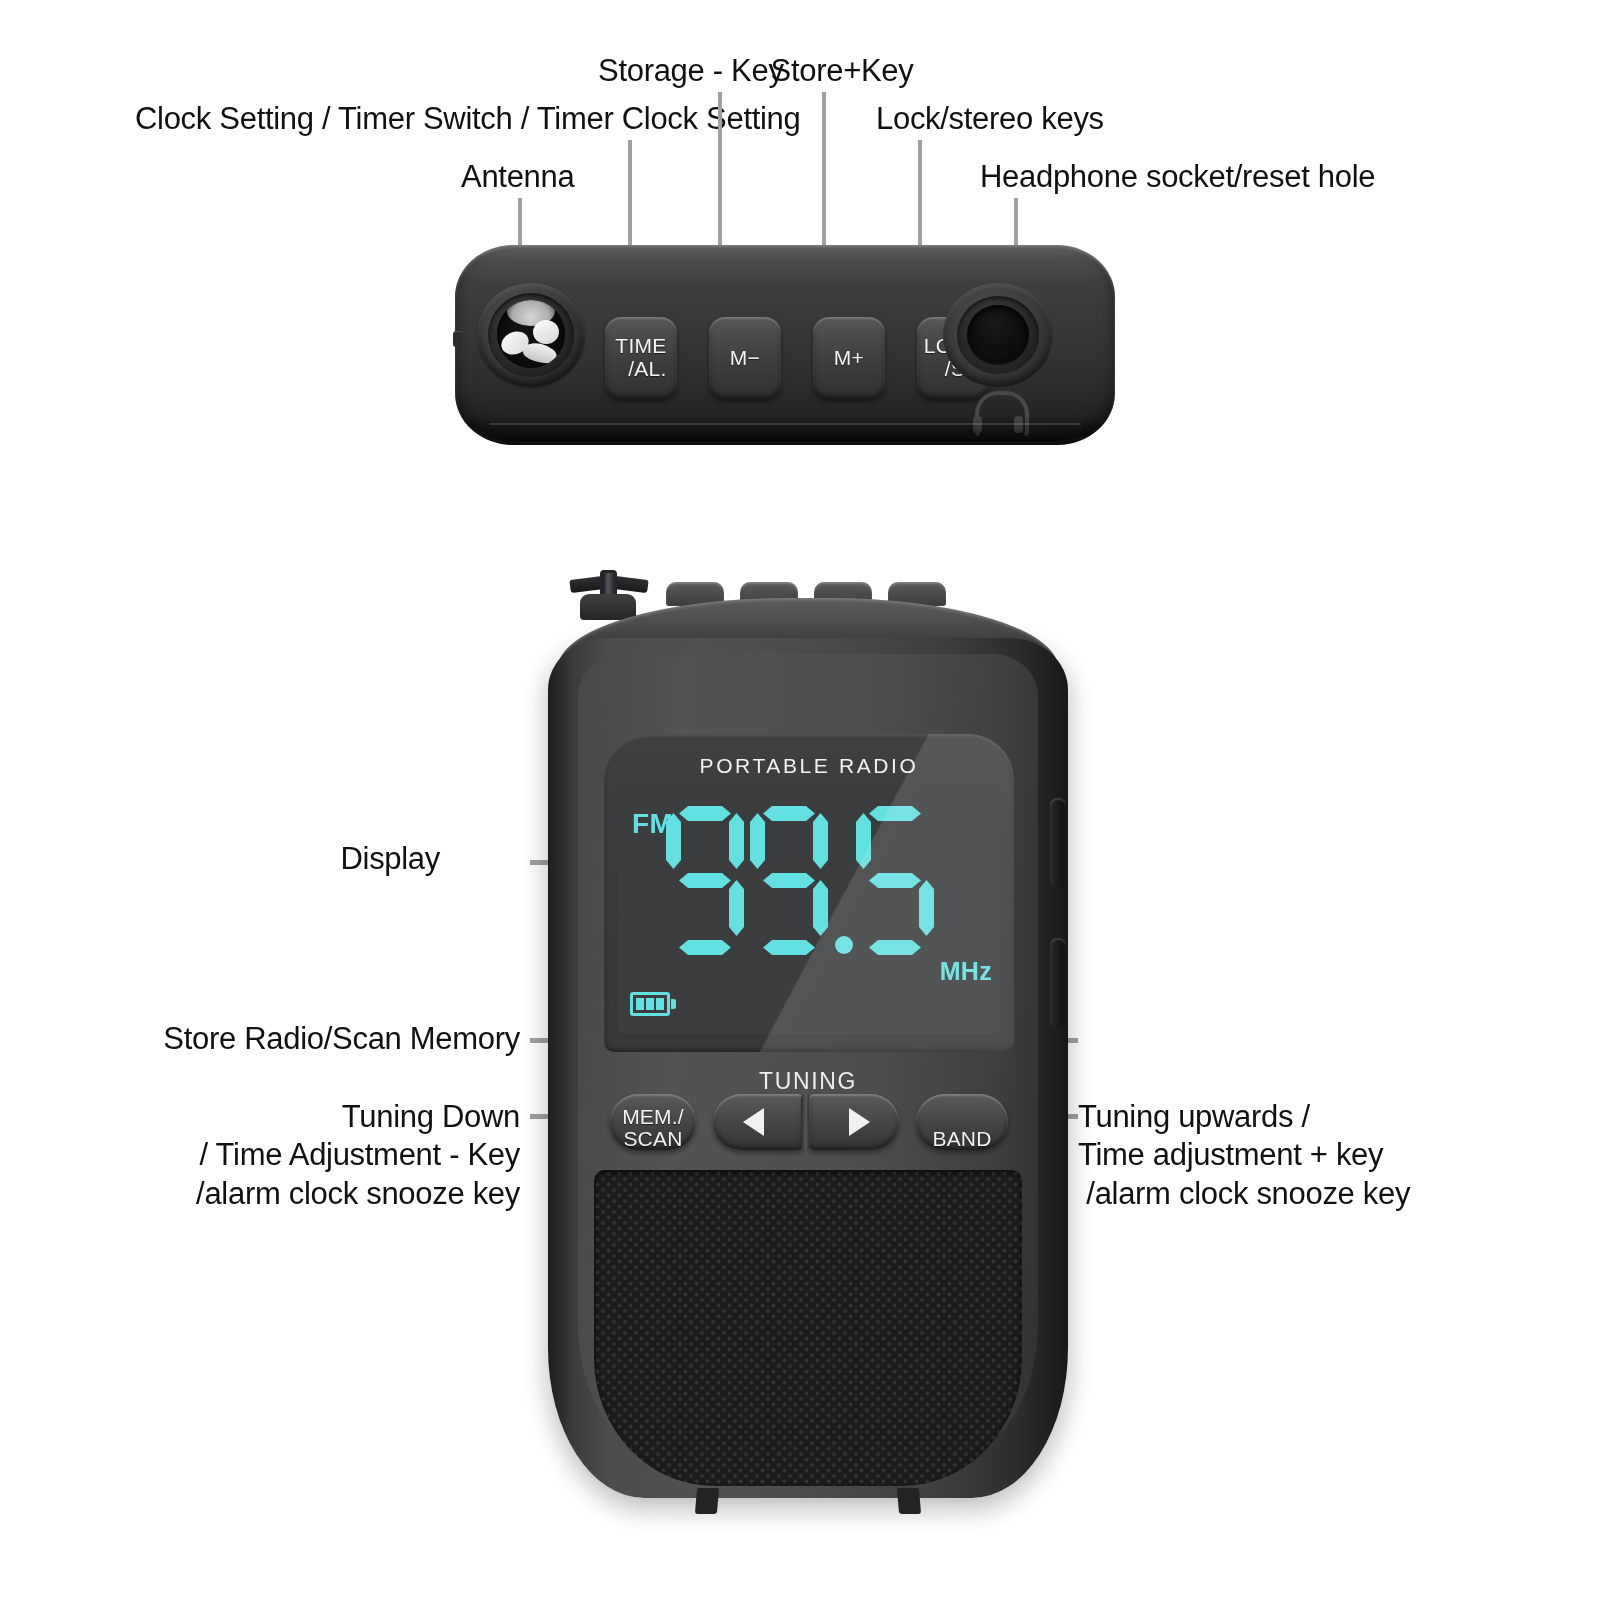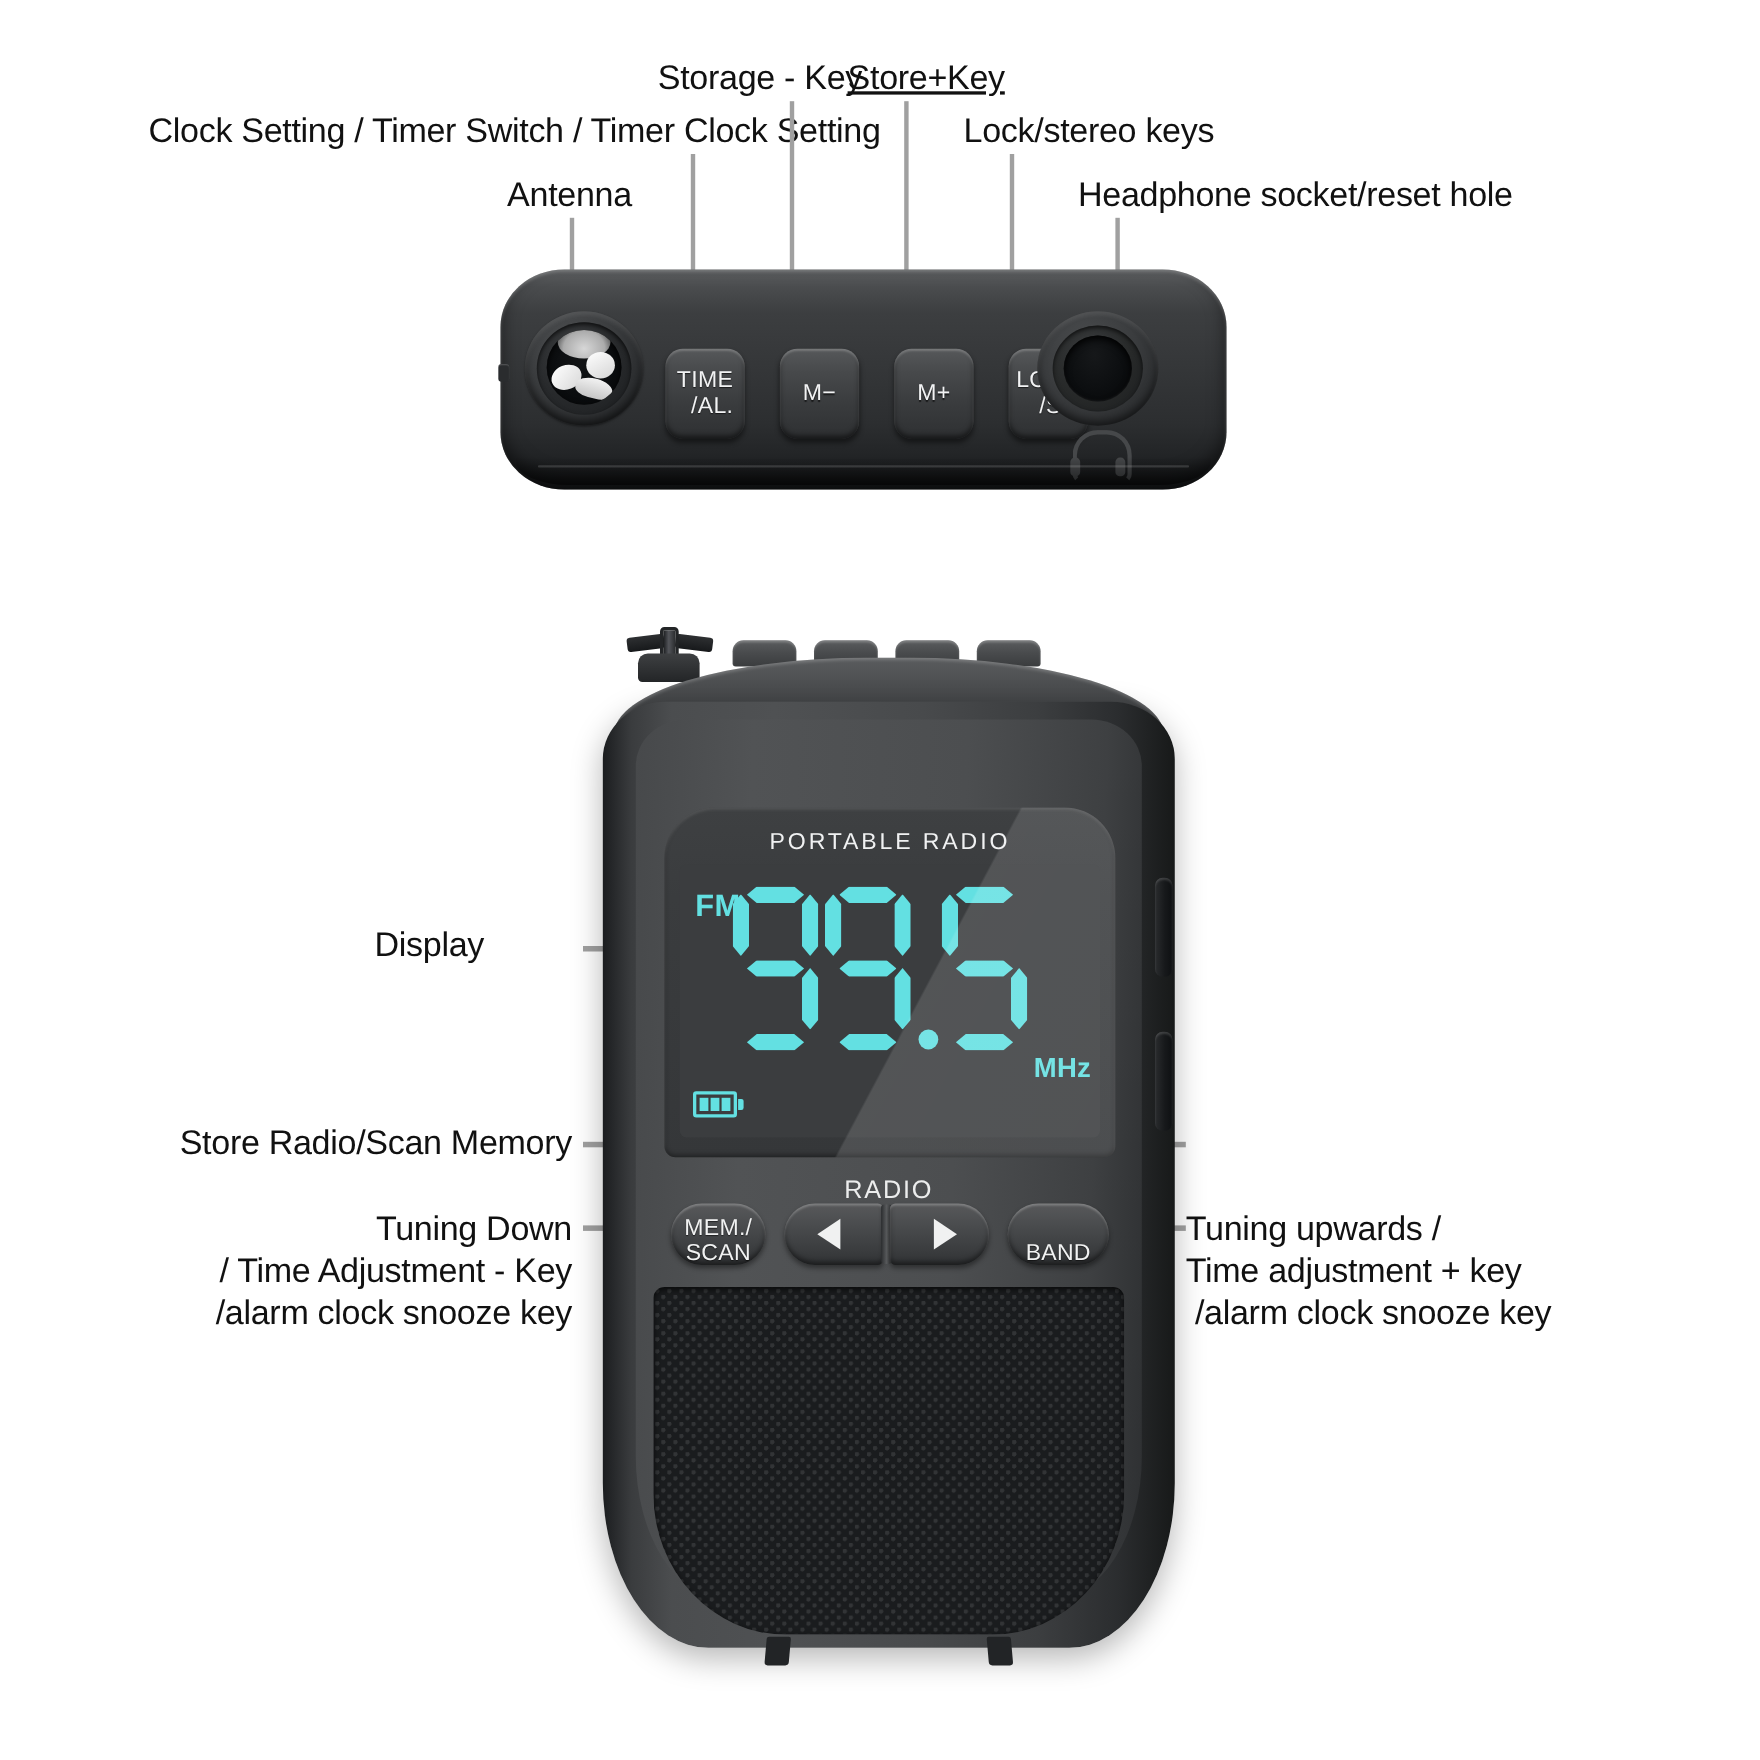--- a/index.html
+++ b/index.html
@@ -614,21 +614,21 @@
   .foot.l { left: 148px; transform: skewX(-5deg); }
   .foot.r { right: 148px; transform: skewX(5deg); }
 </style>
 </head>
 <body>
 
 <div id="stage">
 
   <div class="callout c" style="left:598px; top:52px; width:170px;">Storage - Key</div>
 
-  <div class="callout c" style="left:770px; top:52px; width:144px;text-decoration:underline;">Store+Key</div>
+  <div class="callout c" style="left:770px; top:52px; width:144px;">Store+Key</div>
 
   <div class="callout l" style="left:135px; top:100px;">Clock Setting / Timer Switch / Timer Clock Setting</div>
 
   <div class="callout c" style="left:876px; top:100px; width:208px;">Lock/stereo keys</div>
 
   <div class="callout c" style="left:461px; top:158px; width:112px;">Antenna</div>
 
   <div class="callout l" style="left:980px; top:158px;">Headphone socket/reset hole</div>
 
   <div class="lead v" style="left:518px; top:198px; height:110px;"></div>
@@ -782,21 +782,21 @@
                 <div class="bar"></div>
                 <div class="bar"></div>
             </div>
             <div class="tip"></div>
           </div>
         </div>
 
         <div class="sheen"></div>
       </div>
 
-      <div class="tuning-label">RADIO</div>
+      <div class="tuning-label">TUNING</div>
 
       <div class="ctl" id="btn-mem">
         <div class="lbl">MEM./
 SCAN</div>
       </div>
 
       <div id="rocker">
         <div class="half left">
           <div class="tri lt"></div>
         </div>

